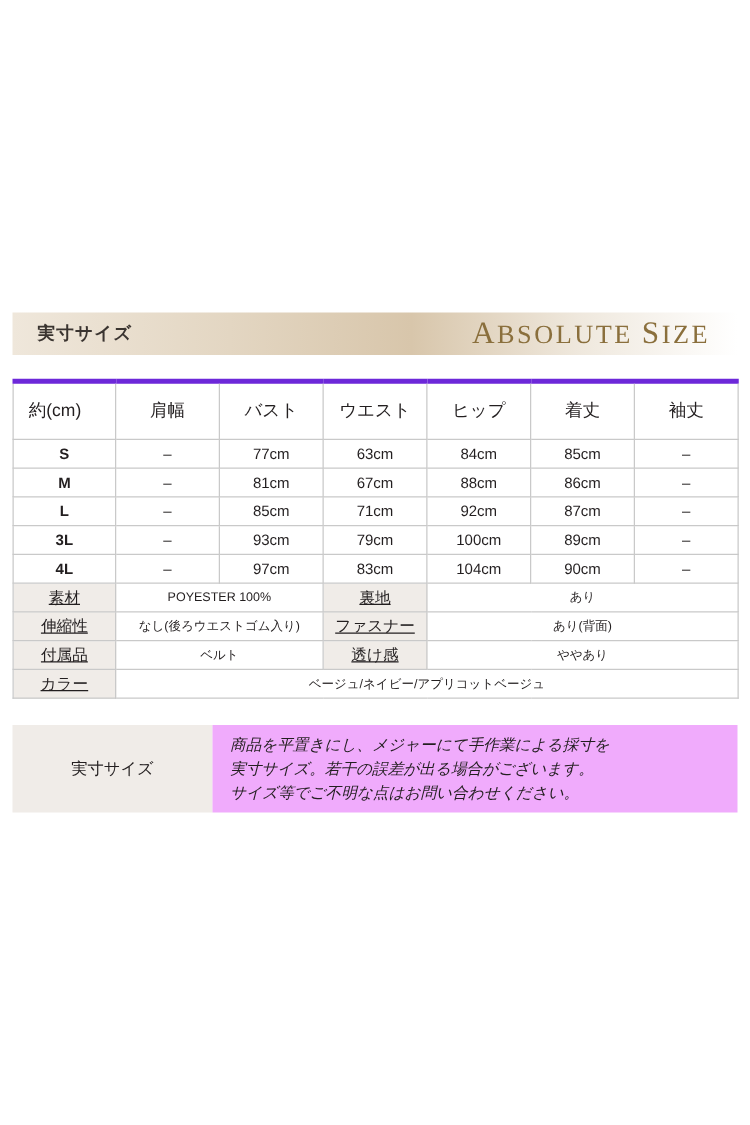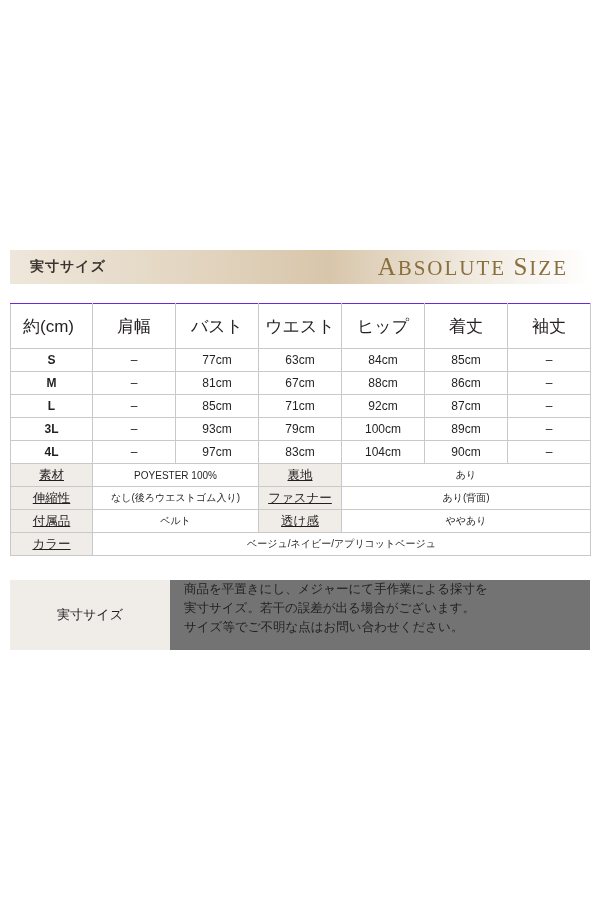--- a/index.html
+++ b/index.html
@@ -74,22 +74,22 @@
     border: 1px solid #c9c9c9;
     height: 21px;
     text-align: center;
     vertical-align: middle;
     padding: 0;
     font-weight: normal;
     color: #231f20;
   }
   table.size-table thead th {
     height: 44px;
-    font-size: 17px;
-    border-top: 1px solid #6d28d9;
+    font-size: 14px;
+    border-top: 4px solid #6d28d9;
   }
   table.size-table thead th.corner {
     text-align: left;
     padding-left: 12px;
   }
   table.size-table tbody td.rowlabel {
     font-weight: bold;
     font-size: 12px;
   }
   table.size-table tbody tr td {
@@ -122,23 +122,25 @@
     width: 160px;
     background: #f0ece8;
     display: flex;
     align-items: center;
     justify-content: center;
     font-size: 13px;
     color: #231f20;
   }
   .note-body {
     flex: 1;
-    background: #737373;
-    display: flex;
+    background: #f0abfc;
+    display: flex;
+    align-items: center;
     padding-left: 14px;
+    font-style: italic;
   }
   .note-body p {
     margin: 0;
     font-size: 12.5px;
     line-height: 19px;
     color: #231f20;
   }
 </style>
 </head>
 <body>

